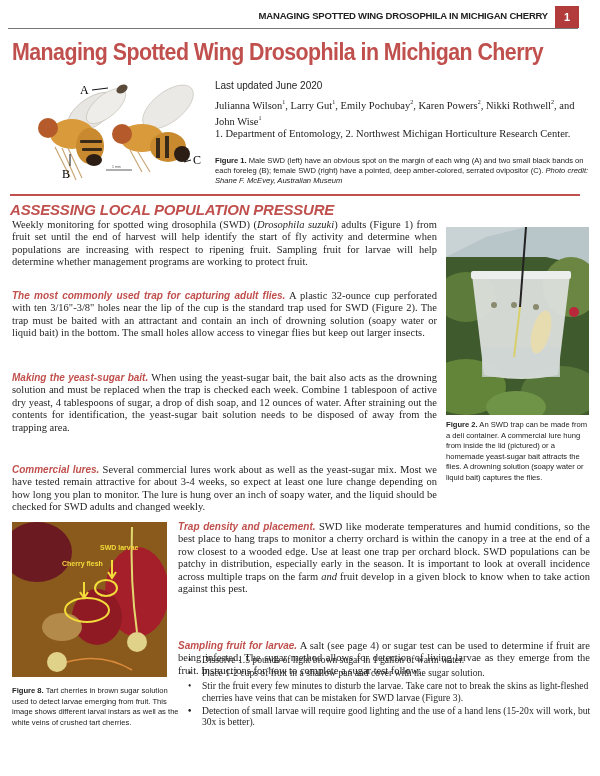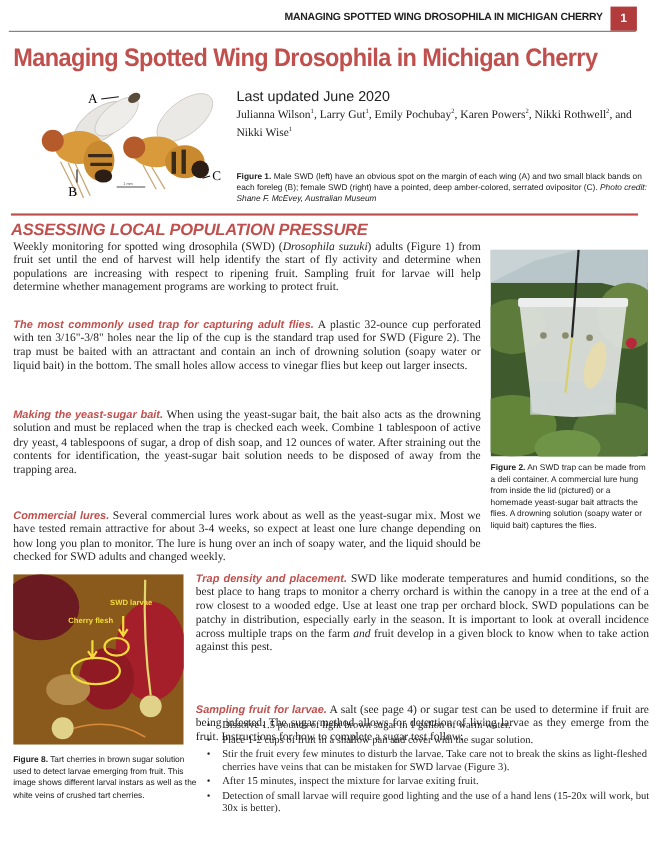--- a/index.html
+++ b/index.html
@@ -21,21 +21,21 @@
   }
   .head-rule { left: 8px; top: 28px; width: 570px; height: 1px; background: #777; }
   .doc-title {
     left: 12px; top: 39px; font-family: "Liberation Sans", sans-serif; font-weight: bold;
     font-size: 23px; color: #c0504d; letter-spacing: -0.6px; transform: scaleX(0.93); transform-origin: left;
     white-space: nowrap;
   }
   
   .fig1 { left: 10px; top: 72px; width: 195px; height: 112px; }
   .meta {
-    left: 215px; top: 80px; font-family: "Liberation Sans", sans-serif; font-size: 13px; color: #222;
+    left: 215px; top: 80px; font-family: "Liberation Sans", sans-serif; font-size: 10px; color: #222;
   }
   .authors { left: 215px; top: 96px; width: 375px; font-size: 10.5px; line-height: 12.5px; color: #222; }
   .authors sup { font-size: 6px; }
   .fig1-caption {
     left: 215px; top: 156px; width: 375px; font-family: "Liberation Sans", sans-serif;
     font-size: 7.6px; line-height: 10px; color: #222;
   }
   .bold { font-weight: bold; }
   .ital { font-style: italic; }
   .red-rule { left: 10px; top: 194px; width: 570px; height: 2px; background: #c0504d; }
@@ -120,22 +120,23 @@
 <div class="abs meta">Last updated June 2020</div>
 
 <div class="abs authors">
   <div>
     <span>Julianna Wilson</span><sup>1</sup>,
     <span>Larry Gut</span><sup>1</sup>,
     <span>Emily Pochubay</span><sup>2</sup>,
     <span>Karen Powers</span><sup>2</sup>,
     <span>Nikki Rothwell</span><sup>2</sup>,
     <span>and</span>
-    <span>Nikki Wise</span><sup>1</sup>
+    <span>John Wise</span><sup>1</sup>
   </div>
+  <div>1. Department of Entomology, 2. Northwest Michigan Horticulture Research Center.</div>
 </div>
 
 <div class="abs fig1-caption"><span class="bold">Figure 1.</span><span> Male SWD (left) have an obvious spot on the margin of each wing (A) and two small black bands on each foreleg (B); female SWD (right) have a pointed, deep amber-colored, serrated ovipositor (C). </span><span class="ital">Photo credit: Shane F. McEvey, Australian Museum</span></div>
 
 <div class="abs red-rule"></div>
 <div class="abs section-head">ASSESSING LOCAL POPULATION PRESSURE</div>
 
 <div class="abs para p1"><span>Weekly monitoring for spotted wing drosophila (SWD) (</span><span class="ital">Drosophila suzuki</span><span>) adults (Figure 1) from fruit set until the end of harvest will help identify the start of fly activity and determine when populations are increasing with respect to ripening fruit. Sampling fruit for larvae will help determine whether management programs are working to protect fruit.</span></div>
 
 <div class="abs para p2"><span class="lead">The most commonly used trap for capturing adult flies.</span><span> A plastic 32-ounce cup perforated with ten 3/16"-3/8" holes near the lip of the cup is the standard trap used for SWD (Figure 2). The trap must be baited with an attractant and contain an inch of drowning solution (soapy water or liquid bait) in the bottom. The small holes allow access to vinegar flies but keep out larger insects.</span></div>
@@ -186,15 +187,15 @@
 <div class="abs fig3-caption"><span class="bold">Figure 8.</span><span> Tart cherries in brown sugar solution used to detect larvae emerging from fruit. This image shows different larval instars as well as the white veins of crushed tart cherries.</span></div>
 
 <div class="abs para p5"><span class="lead">Trap density and placement.</span><span> SWD like moderate temperatures and humid conditions, so the best place to hang traps to monitor a cherry orchard is within the canopy in a tree at the end of a row closest to a wooded edge. Use at least one trap per orchard block. SWD populations can be patchy in distribution, especially early in the season. It is important to look at overall incidence across multiple traps on the farm </span><span class="ital">and</span><span> fruit develop in a given block to know when to take action against this pest.</span></div>
 
 <div class="abs para p6"><span class="lead">Sampling fruit for larvae.</span><span> A salt (see page 4) or sugar test can be used to determine if fruit are being infested. The sugar method allows for detection of living larvae as they emerge from the fruit. Instructions for how to complete a sugar test follow:</span></div>
 
 <ul class="abs bullets">
   <li><span class="dot">•</span><span>Dissolve 1.5 pounds of light brown sugar in 1 gallon of warm water.</span></li>
   <li><span class="dot">•</span><span>Place 1-2 cups of fruit in a shallow pan and cover with the sugar solution.</span></li>
   <li><span class="dot">•</span><span>Stir the fruit every few minutes to disturb the larvae. Take care not to break the skins as light-fleshed cherries have veins that can be mistaken for SWD larvae (Figure 3).</span></li>
-  <li><span class="dot">•</span><span>After 15 minutes, inspect the mixture for larvae exiting fruit.</span></li>
+  <li><span class="dot">•</span></li>
   <li><span class="dot">•</span><span>Detection of small larvae will require good lighting and the use of a hand lens (15-20x will work, but 30x is better).</span></li>
 </ul>
 
 </body></html>

